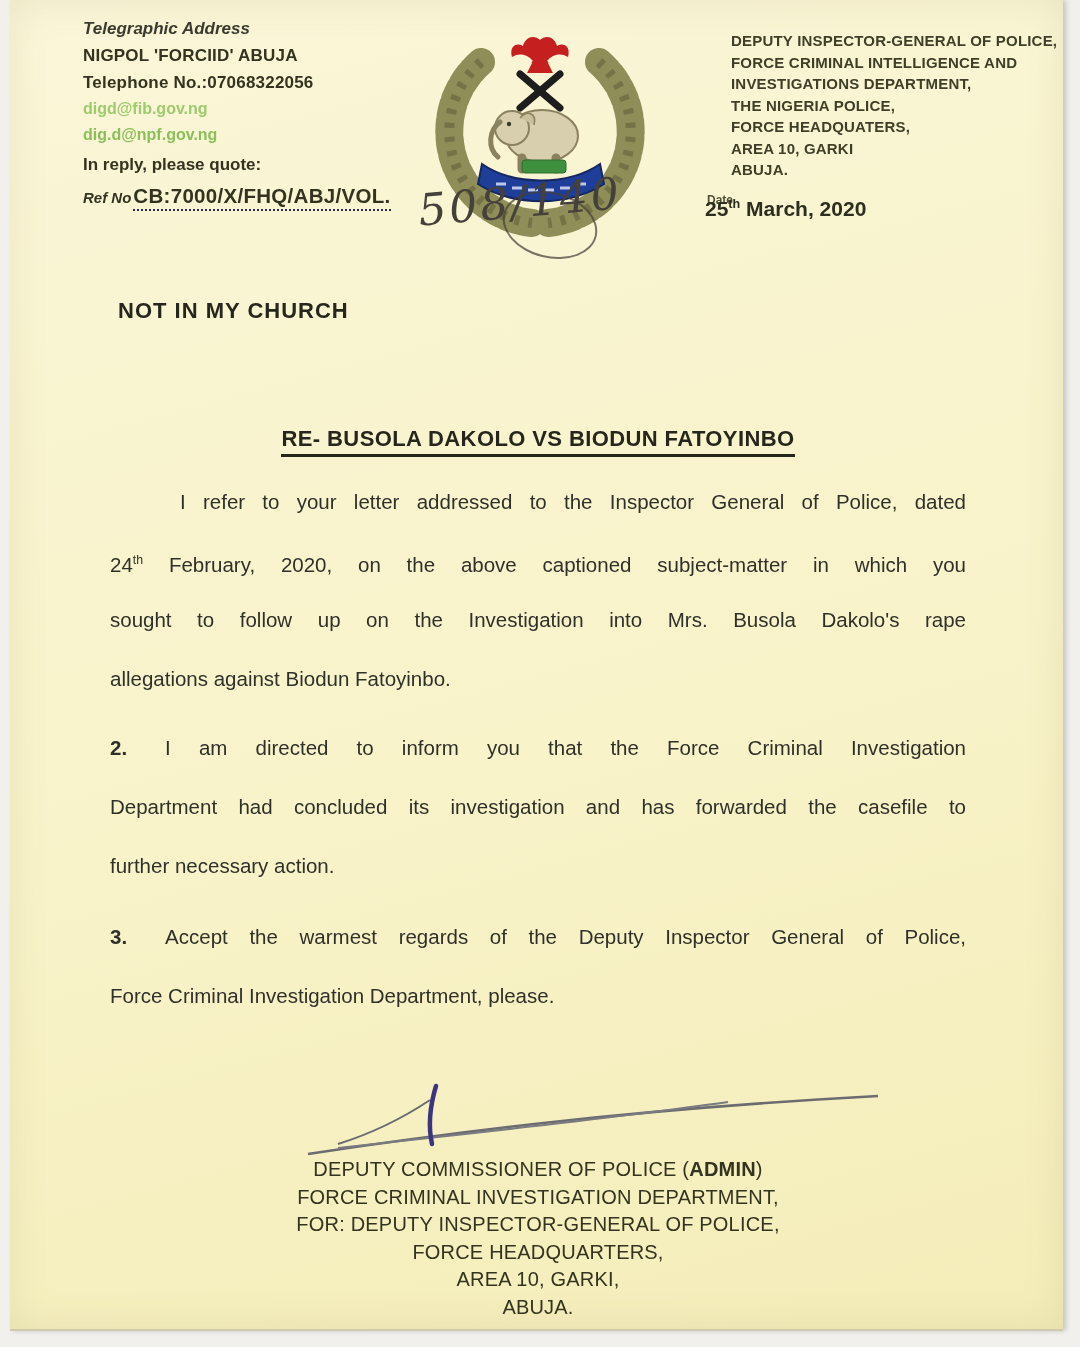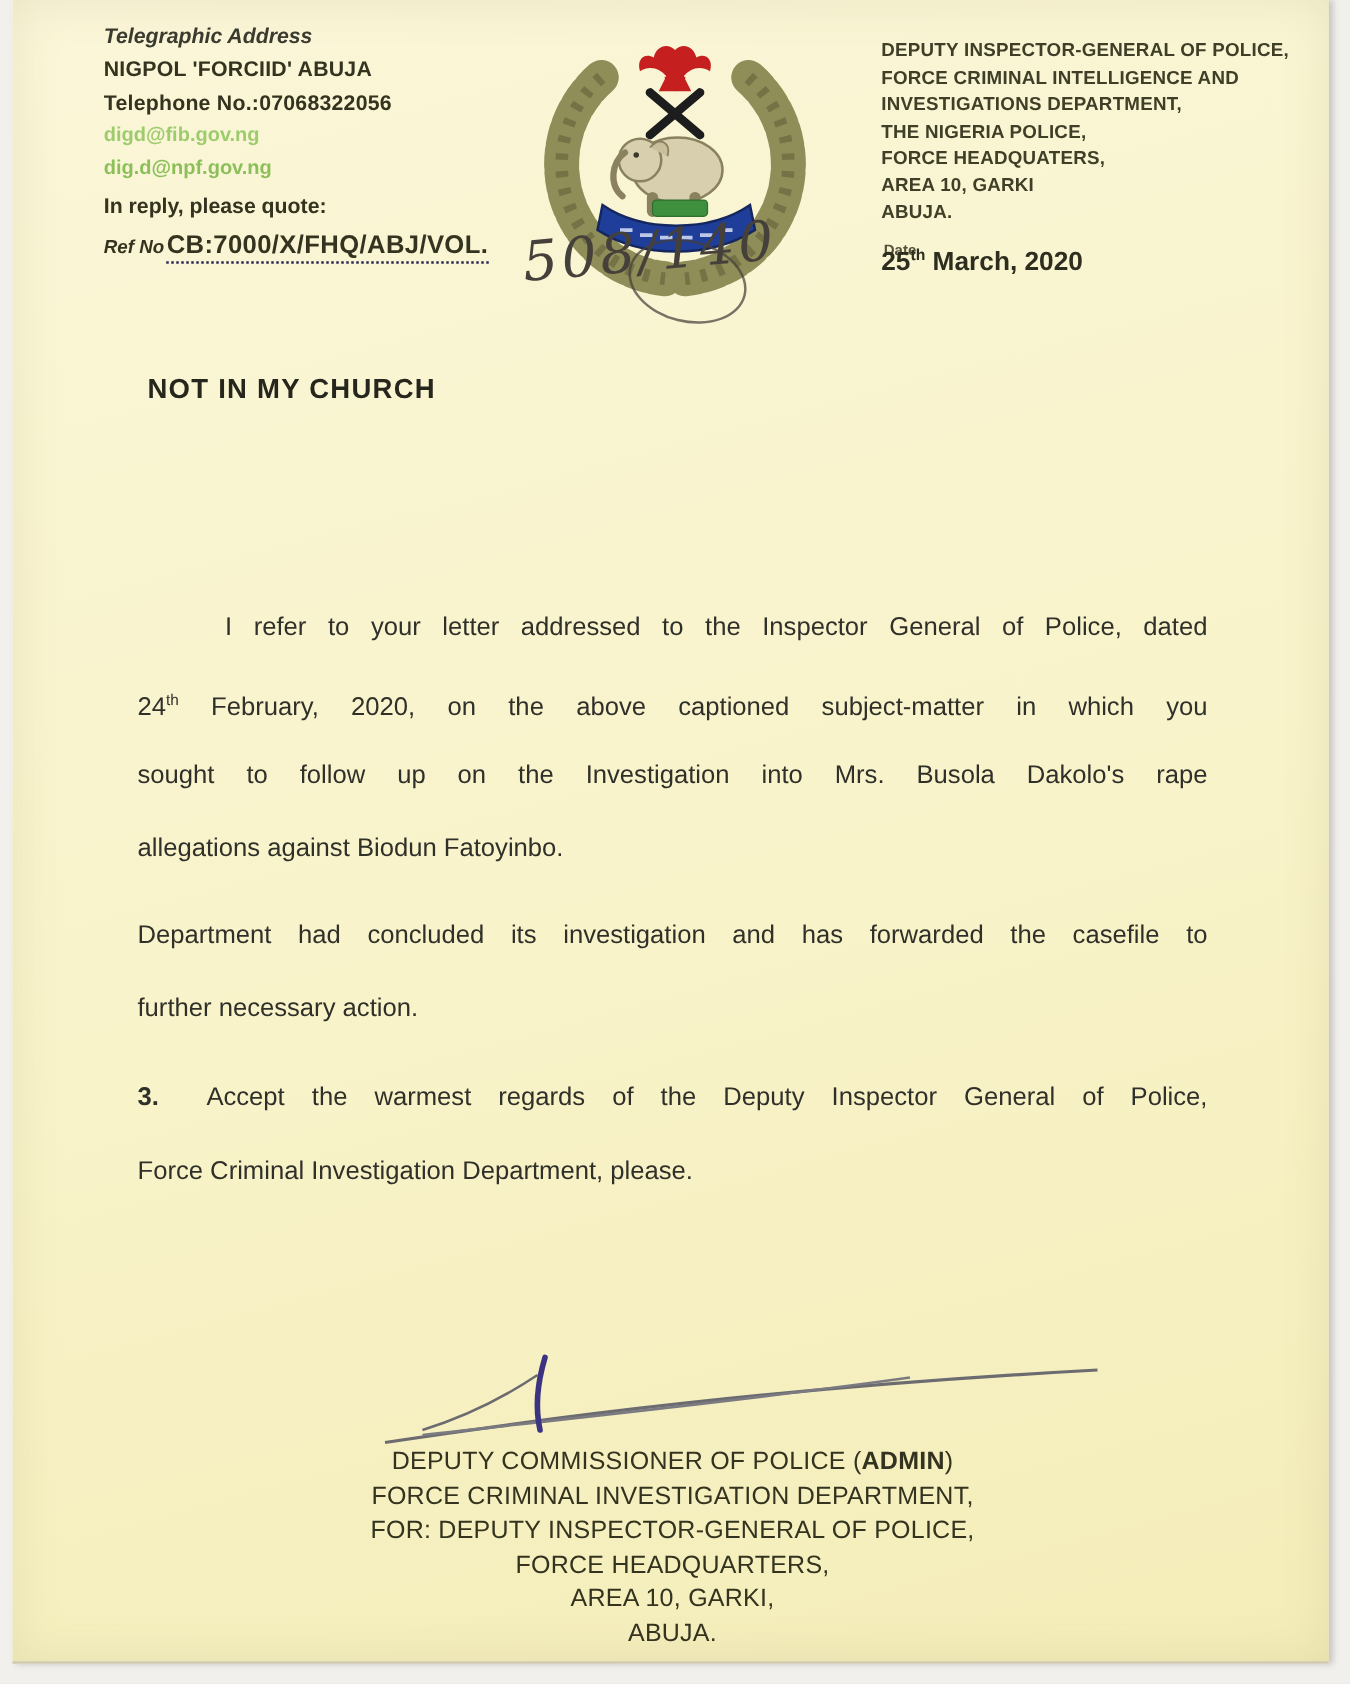--- a/index.html
+++ b/index.html
@@ -27,21 +27,21 @@
   .crest{position:absolute;left:420px;top:14px;width:220px;height:232px;}
   .handwriting{position:absolute;left:408px;top:176px;font-family:"DejaVu Serif", serif;
                font-style:italic;font-size:44px;color:#46403a;transform:rotate(-5deg);
                letter-spacing:3px;z-index:5;}
   .circle-mark{position:absolute;left:492px;top:192px;width:92px;height:62px;
                border:2.5px solid rgba(70,64,58,.72);border-radius:50%;
                transform:rotate(14deg);z-index:4;}
 
   
   .hright{position:absolute;left:695px;top:30px;width:360px;color:#3f3f28;}
-  .hr-line{font-size:15px;font-weight:bold;line-height:21.5px;letter-spacing:.2px;}
+  .hr-line{font-size:15px;font-weight:bold;line-height:21.5px;letter-spacing:.2px;margin-left:26px;}
   .dateblock{position:relative;margin-top:16px;height:30px;}
   .date-label{position:absolute;left:2px;top:-4px;font-size:12px;font-weight:bold;opacity:.9;}
   .date-value{position:relative;z-index:2;font-size:21px;font-weight:bold;color:#2e2e20;}
 
   .watermark{position:absolute;left:108px;top:298px;font-size:22px;font-weight:bold;
              letter-spacing:1px;color:#26261c;}
 
   .subject{position:absolute;left:100px;top:426px;width:856px;text-align:center;}
   .subject span{font-size:22px;font-weight:bold;letter-spacing:.4px;color:#26261c;
                 border-bottom:3px solid #26261c;padding-bottom:3px;}
@@ -126,29 +126,33 @@
       <div class="hr-line">AREA 10, GARKI</div>
       <div class="hr-line">ABUJA.</div>
       <div class="dateblock">
         <span class="date-label">Date</span>
         <span class="date-value"><span>25</span><span class="sup">th</span><span> March, 2020</span></span>
       </div>
     </div>
 
     <div class="watermark">NOT IN MY CHURCH</div>
 
+    <div class="subject">
+      <span>RE- BUSOLA DAKOLO VS BIODUN FATOYINBO</span>
+    </div>
 
     <div class="bodytext">
       <div class="para">
         <div class="bline just indent"><span>I refer to your letter addressed to the Inspector General of Police, dated</span></div>
         <div class="bline just"><span>24</span><span class="sup">th</span><span> February, 2020, on the above captioned subject-matter in which you</span></div>
         <div class="bline just"><span>sought to follow up on the Investigation into Mrs. Busola Dakolo's rape</span></div>
         <div class="bline"><span>allegations against Biodun Fatoyinbo.</span></div>
       </div>
       <div class="para">
+        <div class="bline just"><span class="seg-num">2.</span><span>I am directed to inform you that the Force Criminal Investigation</span></div>
         <div class="bline just"><span>Department had concluded its investigation and has forwarded the casefile to</span></div>
         <div class="bline"><span>further necessary action.</span></div>
       </div>
       <div class="para p3">
         <div class="bline just"><span class="seg-num">3.</span><span>Accept the warmest regards of the Deputy Inspector General of Police,</span></div>
         <div class="bline"><span>Force Criminal Investigation Department, please.</span></div>
       </div>
     </div>
 
     <svg class="sig-svg" width="640" height="84" viewBox="0 0 640 84">

